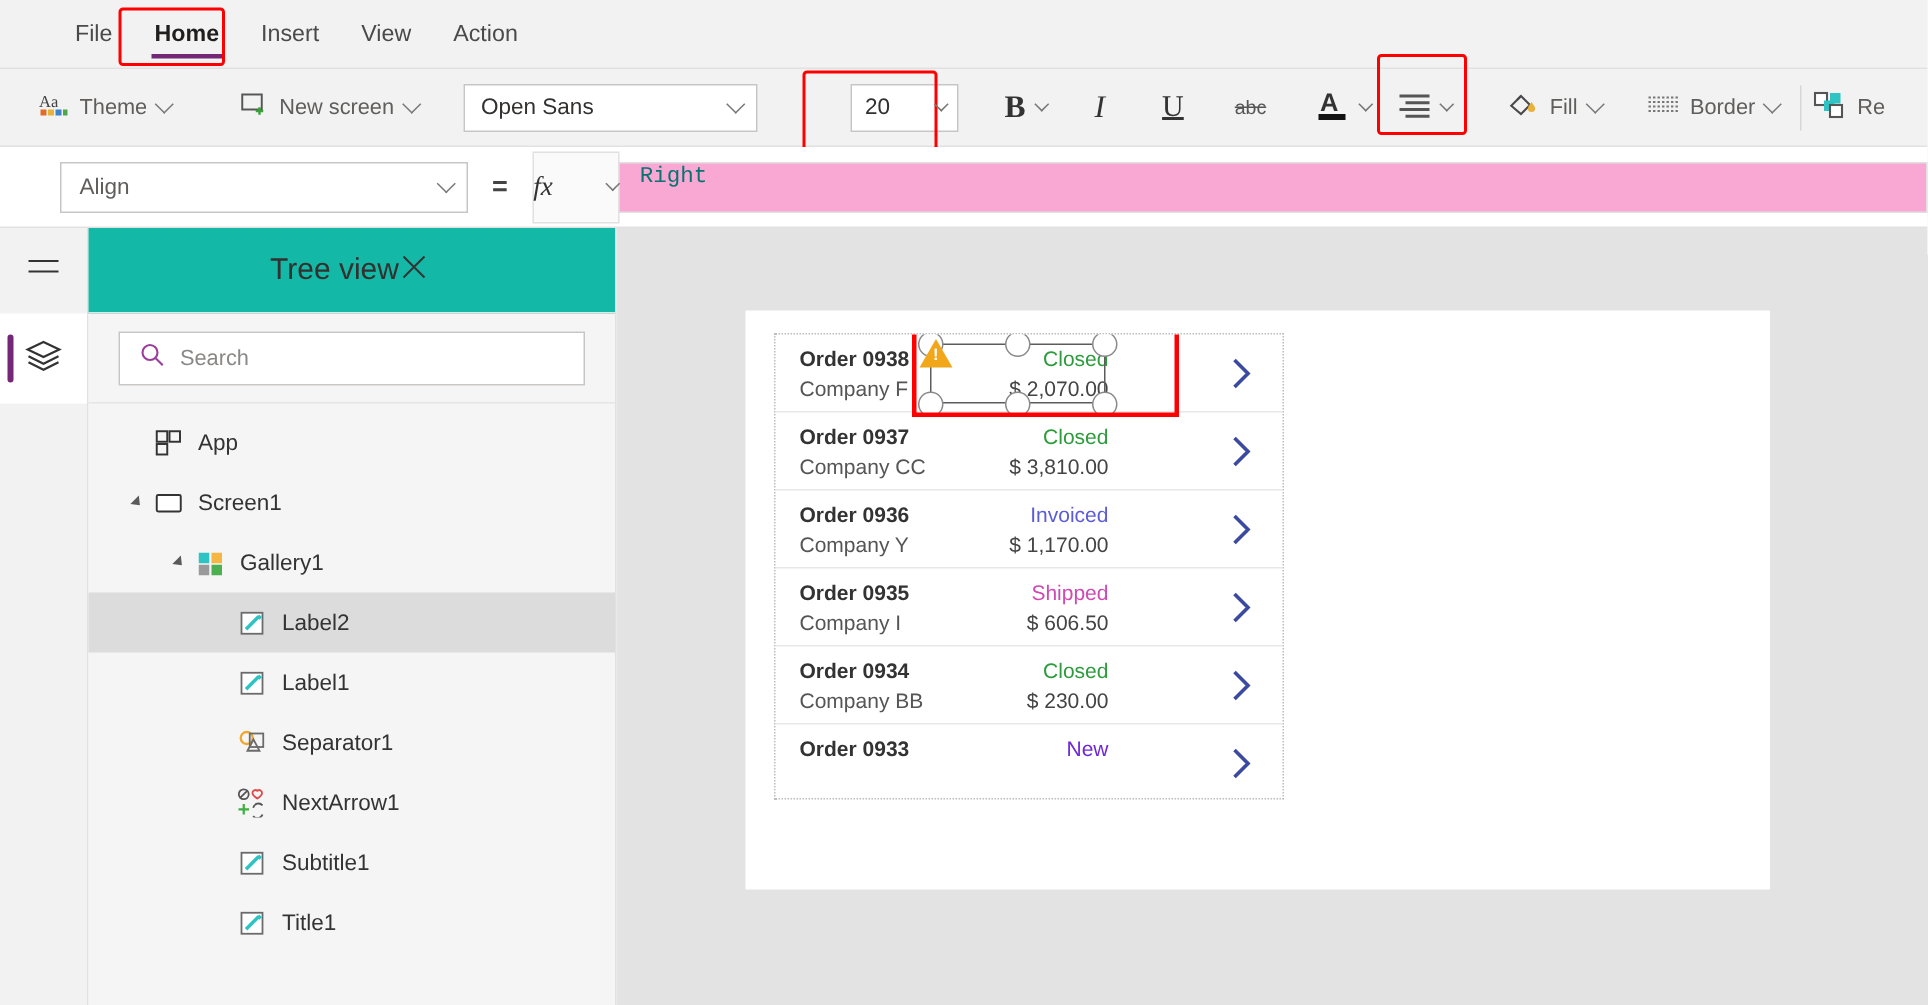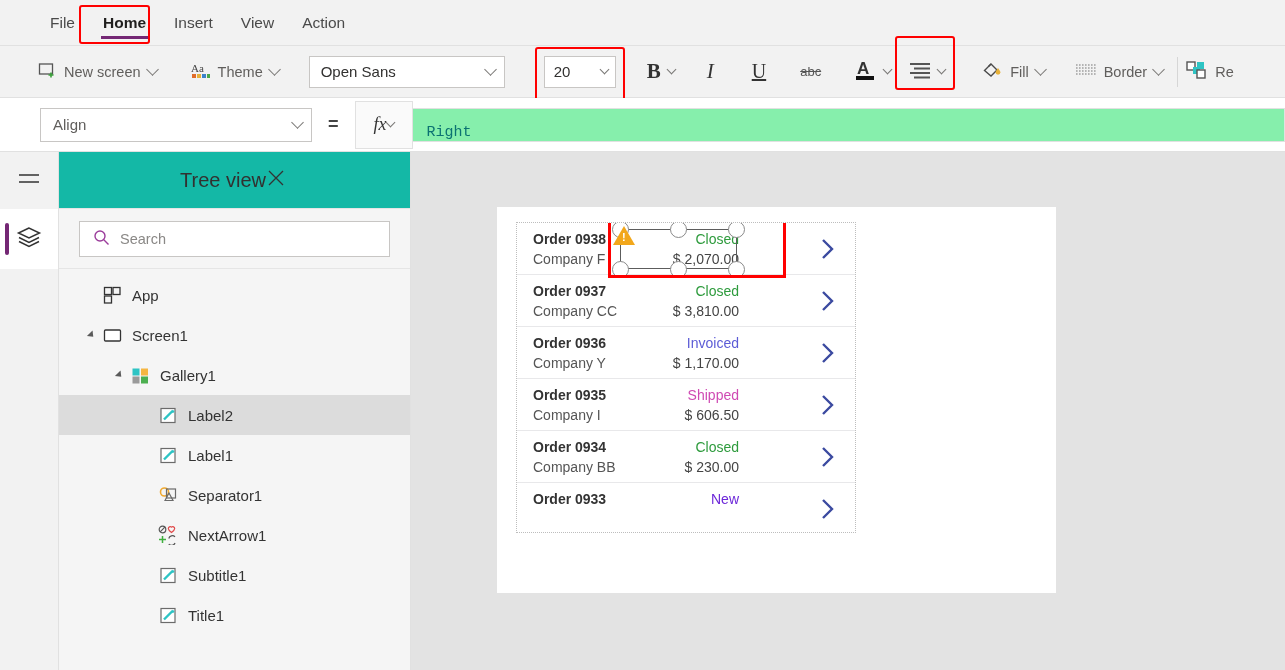--- a/index.html
+++ b/index.html
@@ -47,21 +47,21 @@
   .chev.sm { width: 7px; height: 7px; }
 
   .fontbox {
     width: 196px; height: 32px; background: #fff; border: 1px solid #c8c6c4;
     display: flex; align-items: center; justify-content: space-between;
     padding: 0 9px 0 11px; font-size: 15px; color: #323130; margin-left: 22px;
   }
   .sizebox {
     width: 72px; height: 32px; background: #fff; border: 1px solid #c8c6c4;
     display: flex; align-items: center; justify-content: space-between;
-    padding: 0 7px 0 9px; font-size: 15px; color: #323130;
+    padding: 0 7px 0 9px; font-size: 15px; color: #323130; margin-left: 23px;
   }
   .sizewrap { position: relative; margin-left: 30px; padding: 9px; }
   .redbox-size { position: absolute; left: 0; top: 0; width: 90px; height: 54px;
                  border: 2px solid #ff0000; border-radius: 3px; pointer-events: none; }
   .alignwrap { position: relative; margin: 0 6px; }
   .redbox-align { position: absolute; left: -10px; top: -16px; width: 60px; height: 54px;
                   border: 2px solid #ff0000; border-radius: 3px; pointer-events: none; }
   .vdiv { width: 1px; height: 30px; background: #d6d6d6; margin: 0 6px; }
 
   
@@ -71,27 +71,27 @@
     display: flex; align-items: center; padding-left: 40px;
   }
   .propsel {
     width: 272px; height: 34px; border: 1px solid #c8c6c4; background: #fff;
     display: flex; align-items: center; justify-content: space-between;
     padding: 0 9px 0 12px; font-size: 15px; color: #605e5c;
   }
   .eqsign { font-size: 18px; color: #444; margin: 0 16px; font-weight: 600; }
   .fxbtn {
     width: 58px; height: 48px; border: 1px solid #e1e1e1; background: #fafafa;
-    display: flex; align-items: center; justify-content: center; gap: 0;
+    display: flex; align-items: center; justify-content: space-between; gap: 0;
     font-family: "Liberation Serif", serif; font-style: italic;
     font-size: 18px; color: #333;
   }
   .fxinput {
     flex: 1; height: 34px; border: 1px solid #e1e1e1; border-left: none;
-    background: #86efac; display: flex; align-items: flex-end; padding-left: 14px;
+    background: #f9a8d4; display: flex; align-items: flex-start; padding-left: 14px;
     font-family: "Liberation Mono", monospace; font-size: 15px; color: #0b7272;
   }
 
   
   .rail {
     position: absolute; left: 0; top: 152px; width: 59px; height: 518px;
     background: #f2f2f2; border-right: 1px solid #e1e1e1;
   }
   .rail-ham { height: 57px; display: flex; align-items: center; justify-content: center; }
   .rail-btn {
@@ -130,21 +130,21 @@
                 transform: rotate(45deg); }
   .tnode .ticon { width: 26px; display: flex; align-items: center; justify-content: center; flex: none; }
   .tnode .tlabel { margin-left: 7px; }
 
   
   .canvas {
     position: absolute; left: 411px; top: 152px; width: 874px; height: 518px;
     background: #e3e3e3;
   }
   .screen {
-    position: absolute; left: 86px; top: 55px; width: 559px; height: 386px;
+    position: absolute; left: 86px; top: 55px; width: 683px; height: 386px;
     background: #ffffff;
   }
   .gallery {
     position: absolute; left: 19px; top: 15px; width: 340px; height: 311px;
     border: 1px dotted #bdbdbd; overflow: hidden;
   }
   .grow {
     position: relative; height: 52px; border-bottom: 1px solid #e8e8ea;
     padding: 6px 0 0 14px;
   }
@@ -200,42 +200,42 @@
       <span>View</span>
     </div>
     <div class="menu-item">
       <span>Action</span>
     </div>
   </div>
   <div class="redbox-tab"></div>
 
   <div class="ribbon">
 
-    <div class="rb" style="margin-left:30px;">
-      <span>
-        <svg width="19" height="19" viewBox="0 0 19 19">
-          <rect x="1.5" y="3" width="13" height="10" fill="none" stroke="#555" stroke-width="1.3"></rect>
-          <path d="M13 11.5v5M10.5 14h5" stroke="#3aa03a" stroke-width="1.6"></path>
-        </svg>
-      </span>
-      <span class="lbl">New screen</span>
-      <span class="chev"></span>
-    </div>
-
     <div class="rb" style="margin-left:18px;">
       <span>
         <svg width="20" height="19" viewBox="0 0 20 19">
           <text x="0" y="11" font-family="Liberation Serif, serif" font-size="11" fill="#444">Aa</text>
           <rect x="1" y="13" width="4" height="4" fill="#e06c2a"></rect>
           <rect x="6" y="13" width="4" height="4" fill="#e8b23a"></rect>
           <rect x="11" y="13" width="4" height="4" fill="#3d83c9"></rect>
           <rect x="16" y="13" width="3" height="4" fill="#4aa84a"></rect>
         </svg>
       </span>
       <span class="lbl">Theme</span>
+      <span class="chev"></span>
+    </div>
+
+    <div class="rb" style="margin-left:30px;">
+      <span>
+        <svg width="19" height="19" viewBox="0 0 19 19">
+          <rect x="1.5" y="3" width="13" height="10" fill="none" stroke="#555" stroke-width="1.3"></rect>
+          <path d="M13 11.5v5M10.5 14h5" stroke="#3aa03a" stroke-width="1.6"></path>
+        </svg>
+      </span>
+      <span class="lbl">New screen</span>
       <span class="chev"></span>
     </div>
 
     <div class="fontbox">
       <span>Open Sans</span>
       <span class="chev"></span>
     </div>
 
     <div class="sizewrap">
       <div class="redbox-size"></div>

